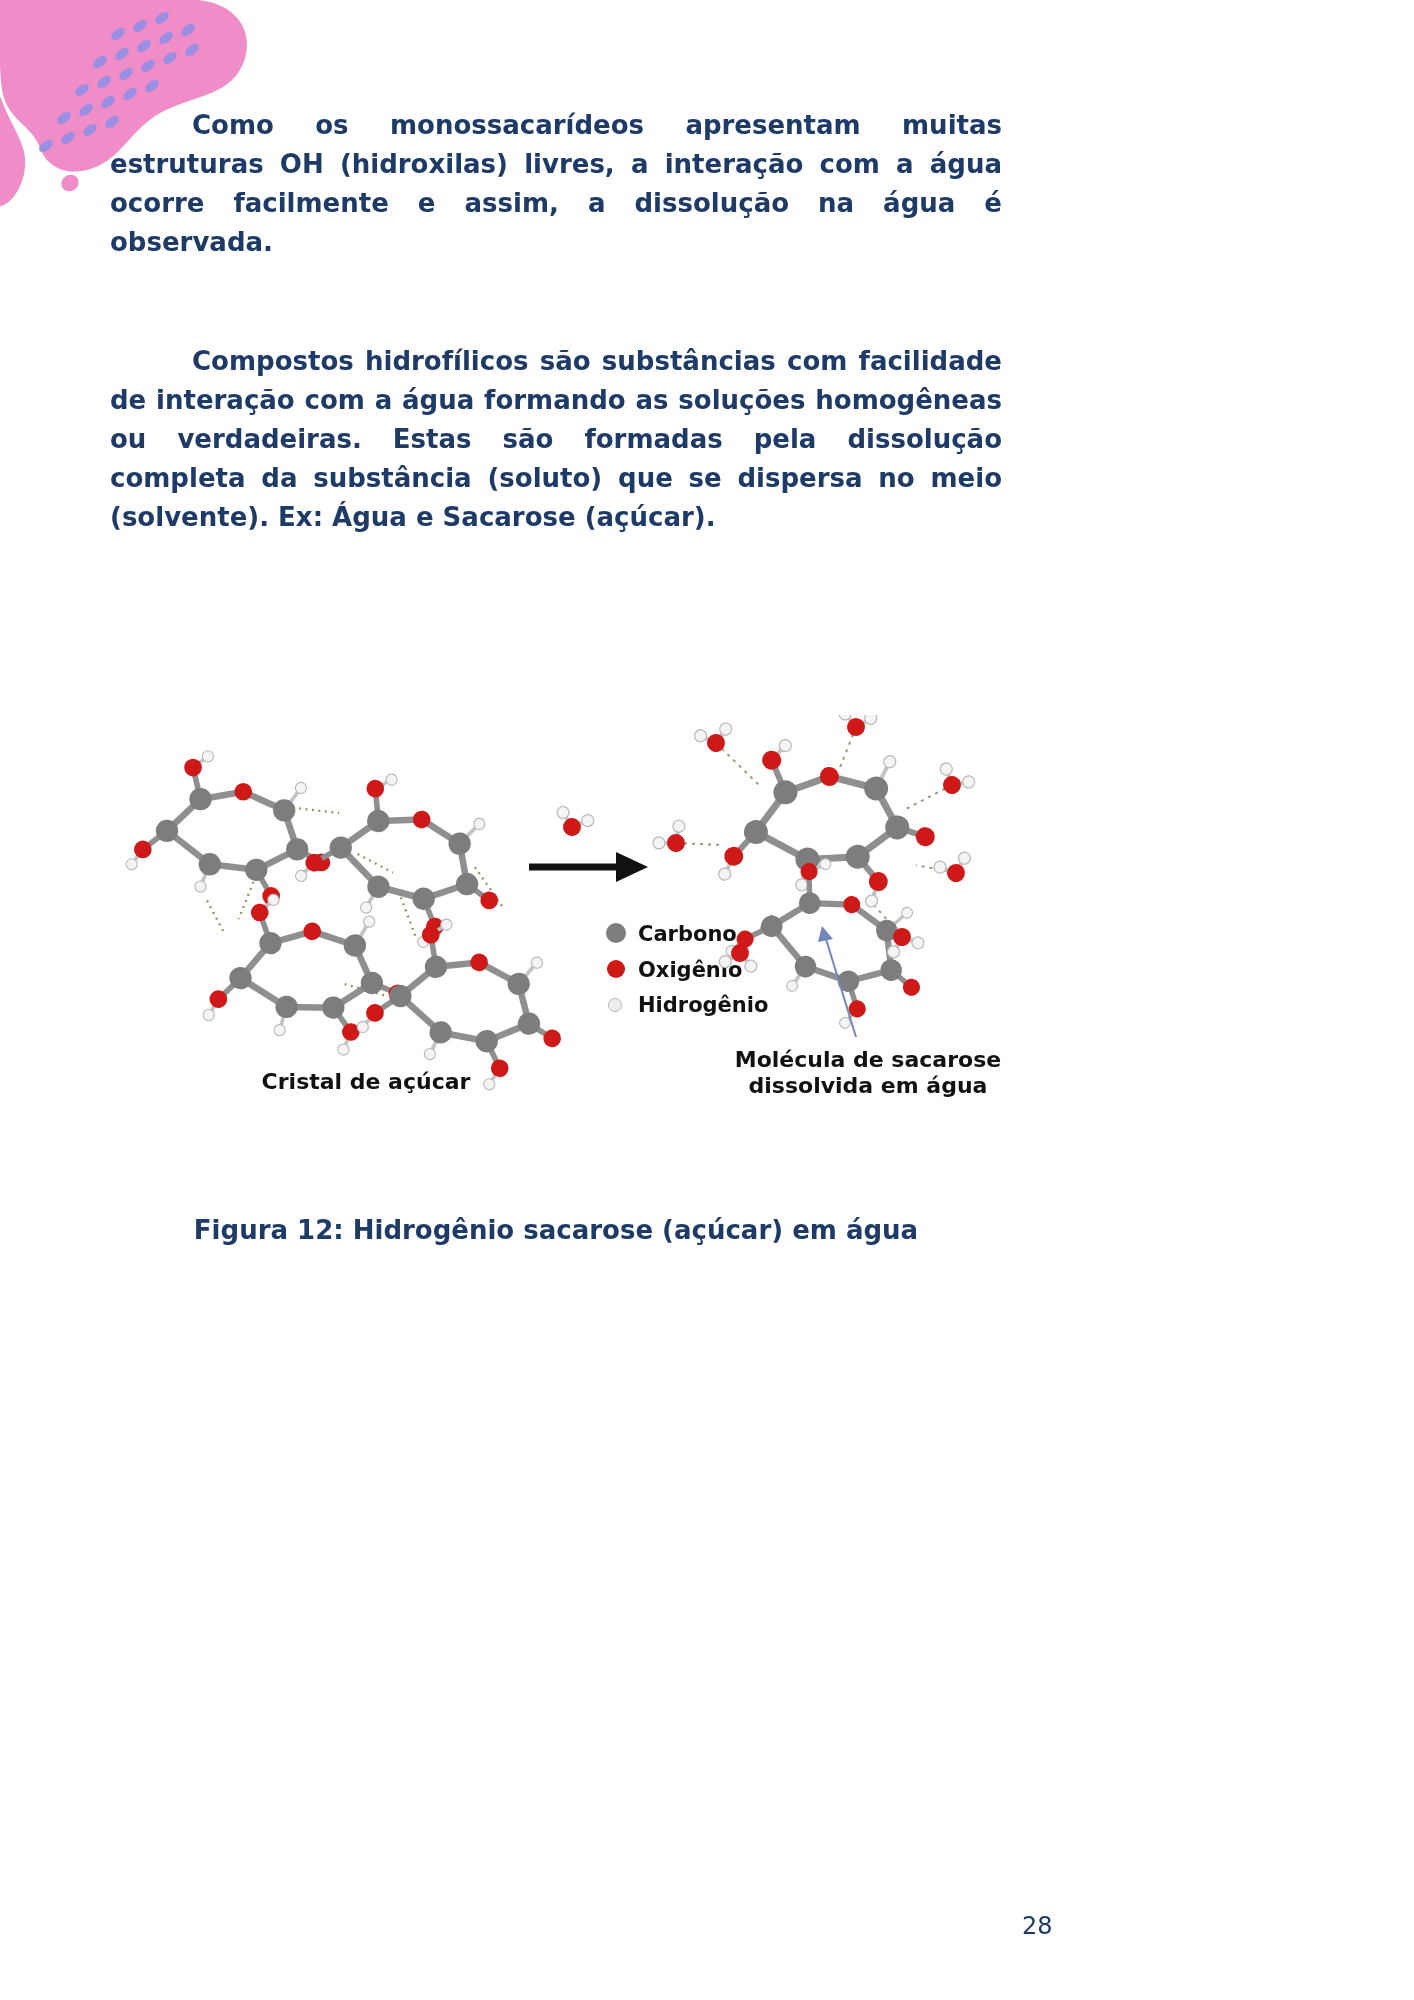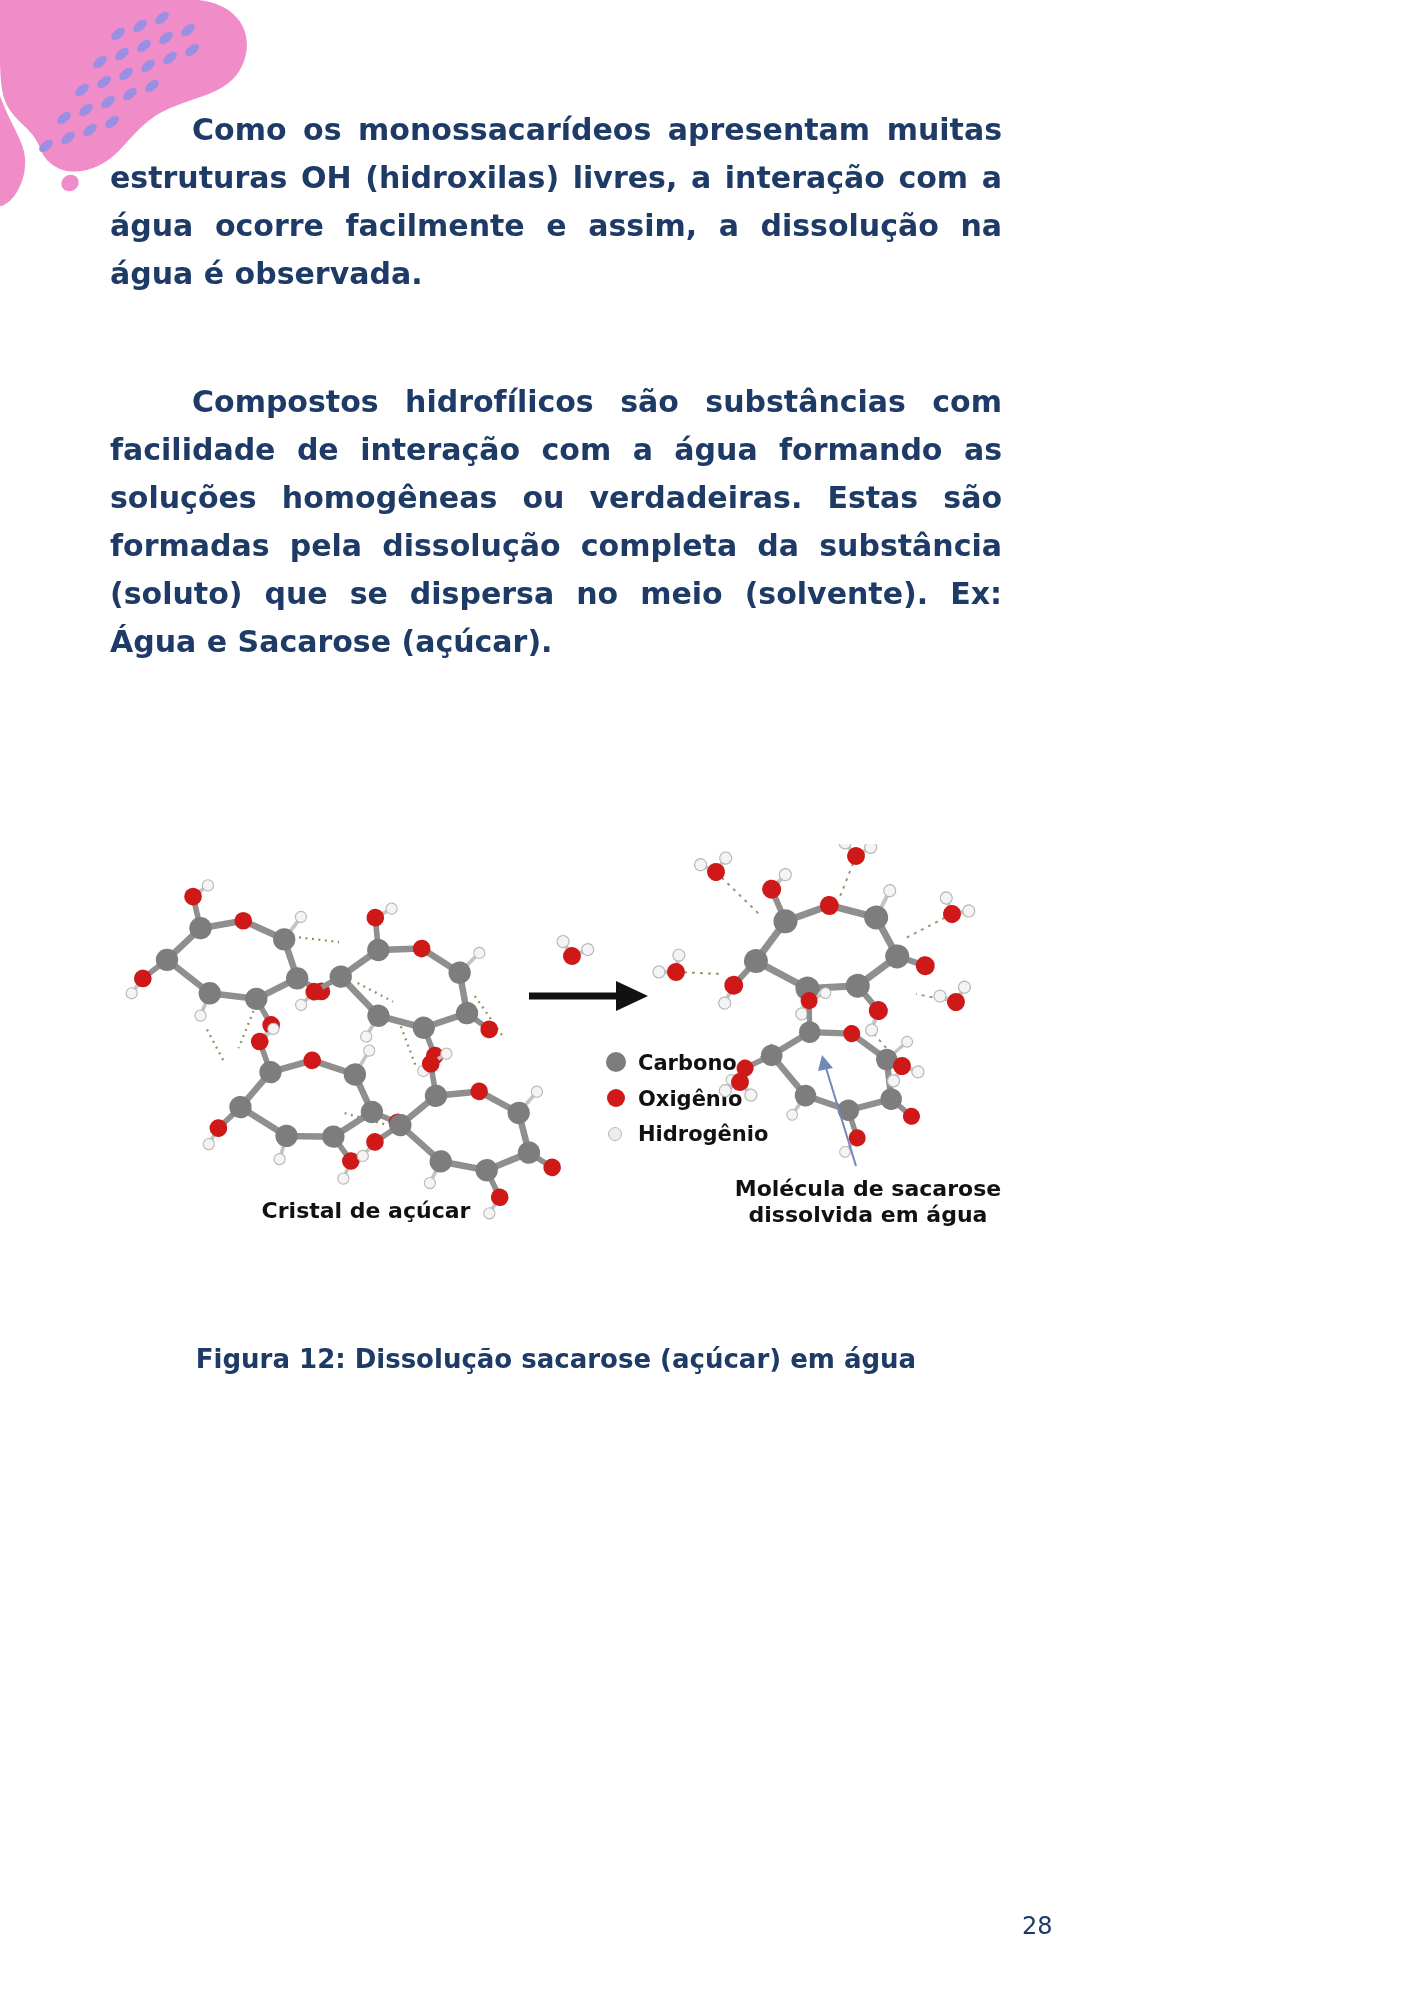--- a/index.html
+++ b/index.html
@@ -7,21 +7,21 @@
   body {
     position:relative;
     background:#ffffff;
     font-family:"DejaVu Sans", sans-serif;
     color:#1e3a66;
     overflow:hidden;
   }
   .corner { position:absolute; left:0; top:0; }
   .content { position:absolute; left:110px; top:106px; width:892px; }
   .body-text {
-    font-size:30px; font-weight:700; line-height:48px;
+    font-size:26px; font-weight:700; line-height:39px;
     text-align:justify; text-indent:82px; color:#1e3a66;
   }
   .p2 { margin-top:80px; }
   .figure-wrap { margin-top:178px; margin-left:-6px; width:900px; height:400px; }
   .caption { margin-top:100px; text-align:center; font-size:26px; font-weight:700; color:#1e3a66; }
   .source-url { margin-top:205px; font-size:20px; font-weight:700; white-space:nowrap; color:#1e3a66; }
   .page-number { position:absolute; left:1022px; top:1912px; font-size:24px; color:#1e3a66; }
 
   svg text { font-family:"DejaVu Sans", sans-serif; }
   .fig-label { font-size:22px; font-weight:700; fill:#111; }
@@ -169,18 +169,18 @@
 
       <g>
         <line x1="752" y1="322" x2="722" y2="224" stroke="#7288bb" stroke-width="2"></line>
         <polygon points="718,211 729,224 714,227" fill="#7288bb"></polygon>
         <text class="fig-label" x="764" y="352" text-anchor="middle">Molécula de sacarose</text>
         <text class="fig-label" x="764" y="378" text-anchor="middle">dissolvida em água</text>
       </g>
     </svg>
   </figure>
 
-  <p class="caption">Figura 12: Dissolução sacarose (açúcar) em água</p>
+  <p class="caption">Figura 12: Hidrogênio sacarose (açúcar) em água</p>
 
 
 </div>
 
 <div class="page-number">28</div>
 
 </body></html>

